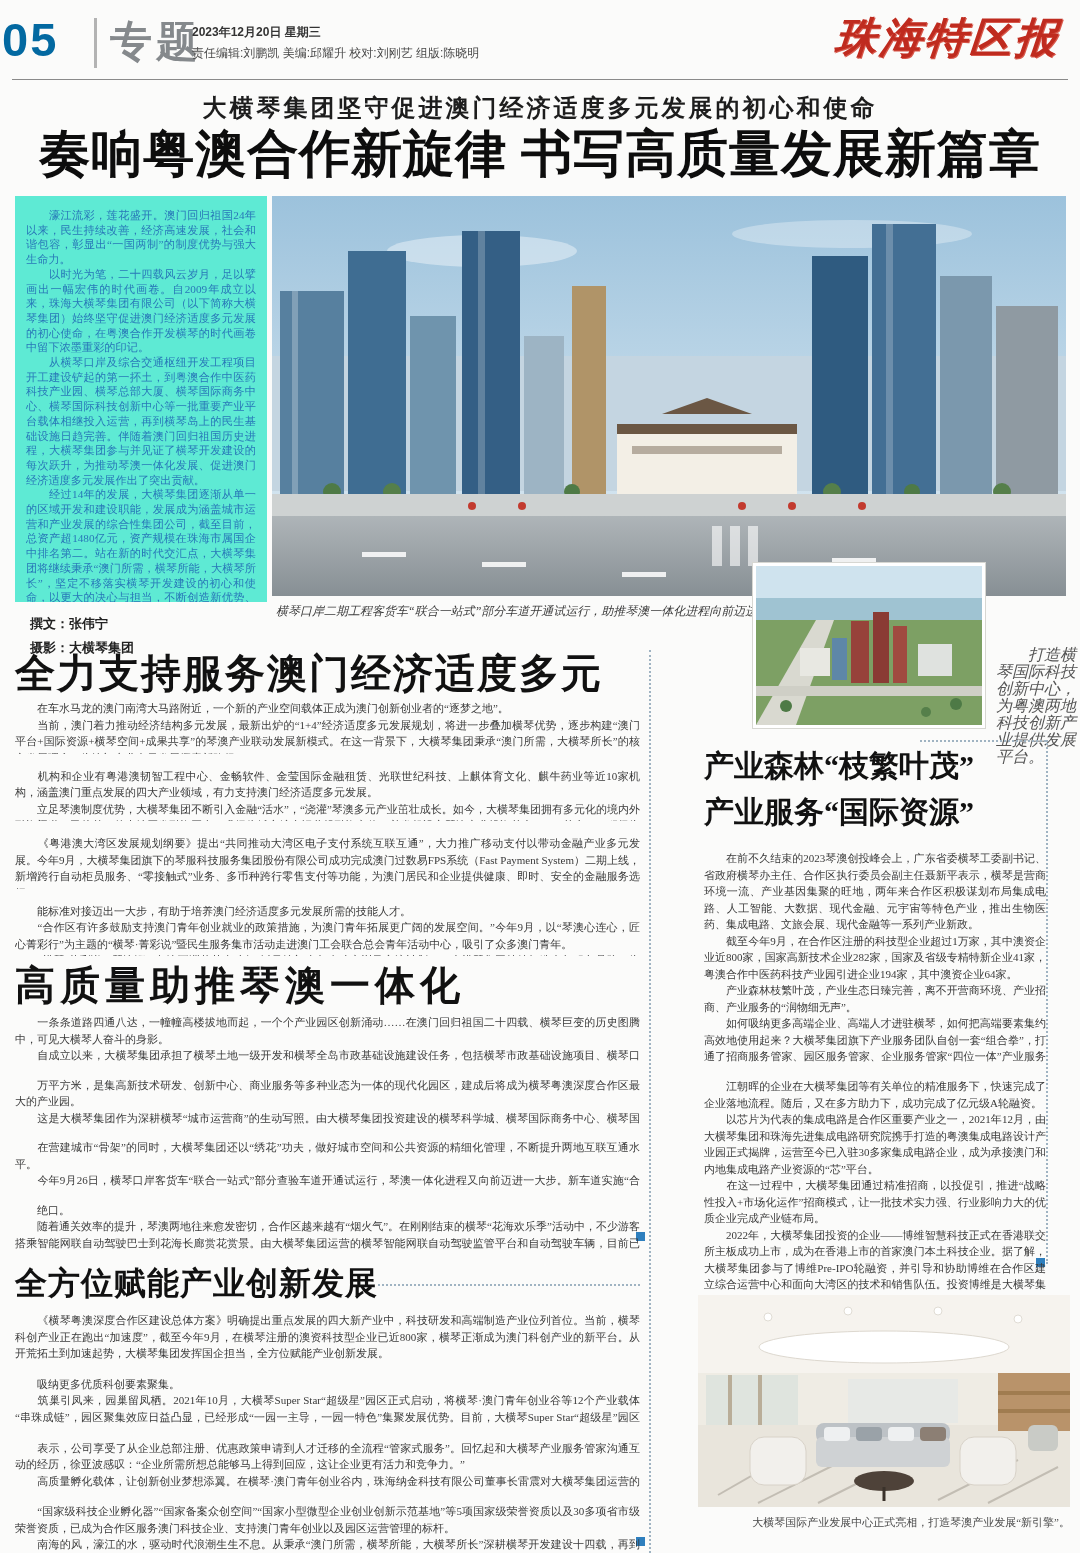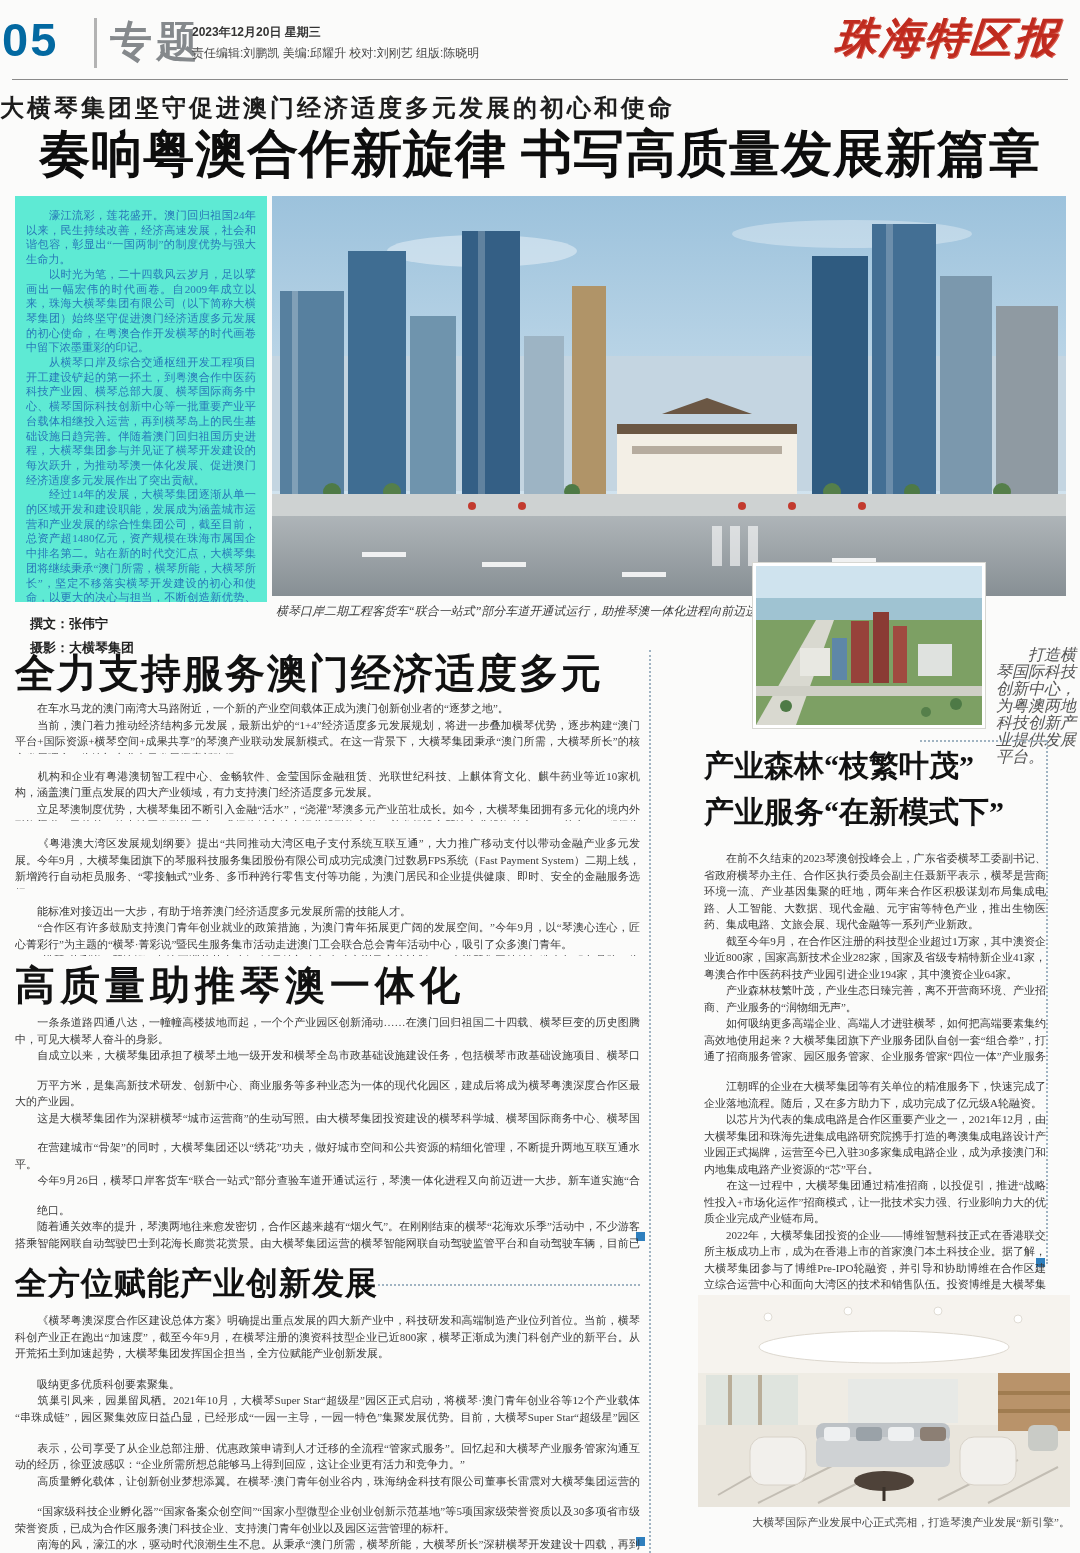--- a/index.html
+++ b/index.html
@@ -11,21 +11,21 @@
   .pagenum{left:2px;top:12px;font-size:47px;color:#0369a1;font-family:"Liberation Sans",sans-serif;font-weight:700;letter-spacing:2px;}
   .mast-divider{left:94px;top:18px;width:3px;height:50px;background:#b3b3b3;}
   .section-name{left:110px;top:14px;font-size:42px;color:#85898c;letter-spacing:4px;font-weight:600;}
   .dateline{left:192px;top:24px;font-size:12px;font-weight:bold;color:#333;font-family:"Liberation Sans",sans-serif;}
   .creditline{left:192px;top:45px;font-size:12px;color:#4a4a4a;font-family:"Liberation Sans",sans-serif;}
   .paper-logo{right:20px;top:10px;font-size:42px;font-weight:900;font-style:italic;color:#bf2b1f;
               letter-spacing:3px;transform:skewX(-5deg);text-shadow:1px 1px 0 #d8584b;}
   .mast-rule{left:12px;top:79px;width:1056px;border-top:1.5px solid #8a8a8a;}
 
   
-  .kicker{left:0;top:92px;width:100%;text-align:left;font-size:24px;font-weight:700;color:#1d1d1d;letter-spacing:3px;}
+  .kicker{left:0;top:92px;width:100%;text-align:center;font-size:24px;font-weight:700;color:#1d1d1d;letter-spacing:3px;}
   .main-headline{left:0;top:120px;width:100%;text-align:center;font-size:51px;font-weight:900;color:#0d0d0d;letter-spacing:1px;}
 
   
   .intro-box{left:15px;top:196px;width:252px;height:406px;background:#5eead4;box-sizing:border-box;
              padding:12px 11px;color:#2878b8;font-size:11.2px;line-height:14.7px;text-align:justify;
              white-space:pre-line;overflow:hidden;}
   .byline{left:30px;top:612px;font-size:13px;font-weight:bold;color:#222;line-height:1.85;white-space:pre-line;}
 
   
   .main-photo{left:272px;top:196px;width:794px;height:400px;overflow:hidden;background:#b9d2e2;}
@@ -191,21 +191,21 @@
   <div class="col">　　万平方米，是集高新技术研发、创新中心、商业服务等多种业态为一体的现代化园区，建成后将成为横琴粤澳深度合作区最大的产业园。
 　　这是大横琴集团作为深耕横琴“城市运营商”的生动写照。由大横琴集团投资建设的横琴科学城、横琴国际商务中心、横琴国际科技创新中心、天沐琴台等一批重点项目，不仅是合作区产业发展的重要载体，更为产城融合树立了湾区典范。今年以来，大横琴集团先后为合作区建成勤政公寓、彩虹保障房、横琴市民服务中心等多个项目，同时加快推进广医一院横琴医院、横琴先进智能计算平台、横琴环岛南路、横琴伯牙小学等基础设施和民生项目建设，进一步完善基础设施，为琴澳一体化发展构建空间格局。</div>
   <div class="col">　　在营建城市“骨架”的同时，大横琴集团还以“绣花”功夫，做好城市空间和公共资源的精细化管理，不断提升两地互联互通水平。
 　　今年9月26日，横琴口岸客货车“联合一站式”部分查验车道开通试运行，琴澳一体化进程又向前迈进一大步。新车道实施“合作查验，一次放行”创新查验模式，实现出入境车辆“一次排队、一次放行”。在新模式下，车辆平均通关时间由原来的4分多钟缩短到1分多钟，最快通关时间仅45秒，横琴口岸通关效率大幅提高，司机通关体验极大改善。“原来每天过关要查验两次，现在只用刷一次卡过一次关就到澳门了，那可方便多了。”居住在横琴的澳门居民庄先生对此赞不</div>
   <div class="col">　　绝口。
 　　随着通关效率的提升，琴澳两地往来愈发密切，合作区越来越有“烟火气”。在刚刚结束的横琴“花海欢乐季”活动中，不少游客搭乘智能网联自动驾驶巴士到花海长廊赏花赏景。由大横琴集团运营的横琴智能网联自动驾驶监管平台和自动驾驶车辆，目前已经开通多条载人示范应用运营线路，自动驾驶小巴正成为越来越多琴澳居民绿色出行的新选择。
 　　今年以来，大横琴集团运营的横琴星乐度·露营小镇以及花海长廊、芒洲湿地公园、二井湾湿地公园、天沐河赛艇公园、小横琴山步道等多个城市公园、滨海景观带及城市驿站共接待游客超100万人次，其中澳门旅客占23%，进一步丰富了琴澳文旅新业态。</div>
 </div>
 
 <div class="abs sec-title t3a">产业森林“枝繁叶茂”</div>
-<div class="abs sec-title t3b">产业服务“在新模式下”</div>
+<div class="abs sec-title t3b">产业服务“国际资源”</div>
 <div class="abs cols s3cols">
   <div class="col">　　在前不久结束的2023琴澳创投峰会上，广东省委横琴工委副书记、省政府横琴办主任、合作区执行委员会副主任聂新平表示，横琴是营商环境一流、产业基因集聚的旺地，两年来合作区积极谋划布局集成电路、人工智能、大数据、现代金融、元宇宙等特色产业，推出生物医药、集成电路、文旅会展、现代金融等一系列产业新政。
 　　截至今年9月，在合作区注册的科技型企业超过1万家，其中澳资企业近800家，国家高新技术企业282家，国家及省级专精特新企业41家，粤澳合作中医药科技产业园引进企业194家，其中澳资企业64家。
 　　产业森林枝繁叶茂，产业生态日臻完善，离不开营商环境、产业招商、产业服务的“润物细无声”。
 　　如何吸纳更多高端企业、高端人才进驻横琴，如何把高端要素集约高效地使用起来？大横琴集团旗下产业服务团队自创一套“组合拳”，打通了招商服务管家、园区服务管家、企业服务管家“四位一体”产业服务链条体系，让企业引得进、留得住、发展好。
 　　广东脉动时代科技有限公司创始人江朝晖刚刚搬入横琴，企业入驻当天便收到“拎包服务”大礼包，一站式暖心服务让这位企业负责人倍感惊喜。</div>
   <div class="col">　　江朝晖的企业在大横琴集团等有关单位的精准服务下，快速完成了企业落地流程。随后，又在多方助力下，成功完成了亿元级A轮融资。
 　　以芯片为代表的集成电路是合作区重要产业之一，2021年12月，由大横琴集团和珠海先进集成电路研究院携手打造的粤澳集成电路设计产业园正式揭牌，运营至今已入驻30多家集成电路企业，成为承接澳门和内地集成电路产业资源的“芯”平台。
 　　在这一过程中，大横琴集团通过精准招商，以投促引，推进“战略性投入+市场化运作”招商模式，让一批技术实力强、行业影响力大的优质企业完成产业链布局。
 　　2022年，大横琴集团投资的企业——博维智慧科技正式在香港联交所主板成功上市，成为在香港上市的首家澳门本土科技企业。据了解，大横琴集团参与了博维Pre-IPO轮融资，并引导和协助博维在合作区建立综合运营中心和面向大湾区的技术和销售队伍。投资博维是大横琴集团促其落地合作区、发展大湾区市场的一次助推，也是通过“以投促引、以投促干”模式，促进琴澳科技产业发展的具体实践。

